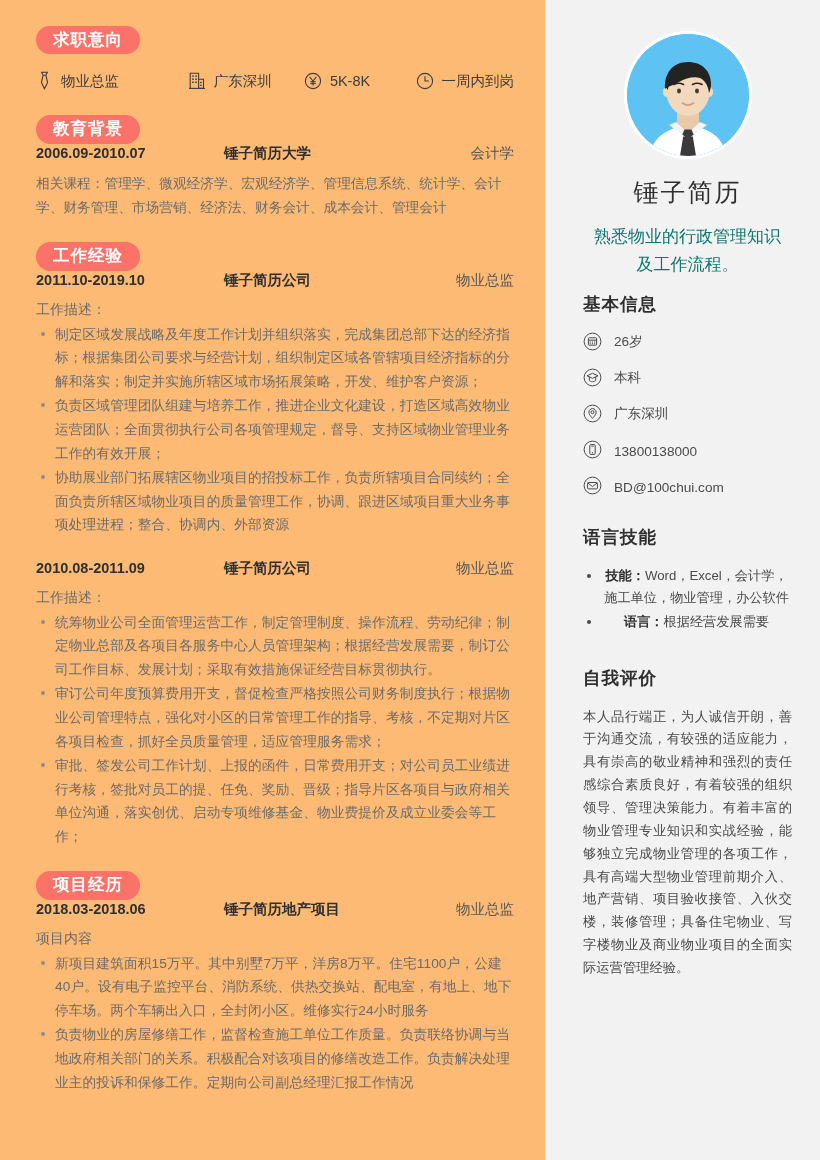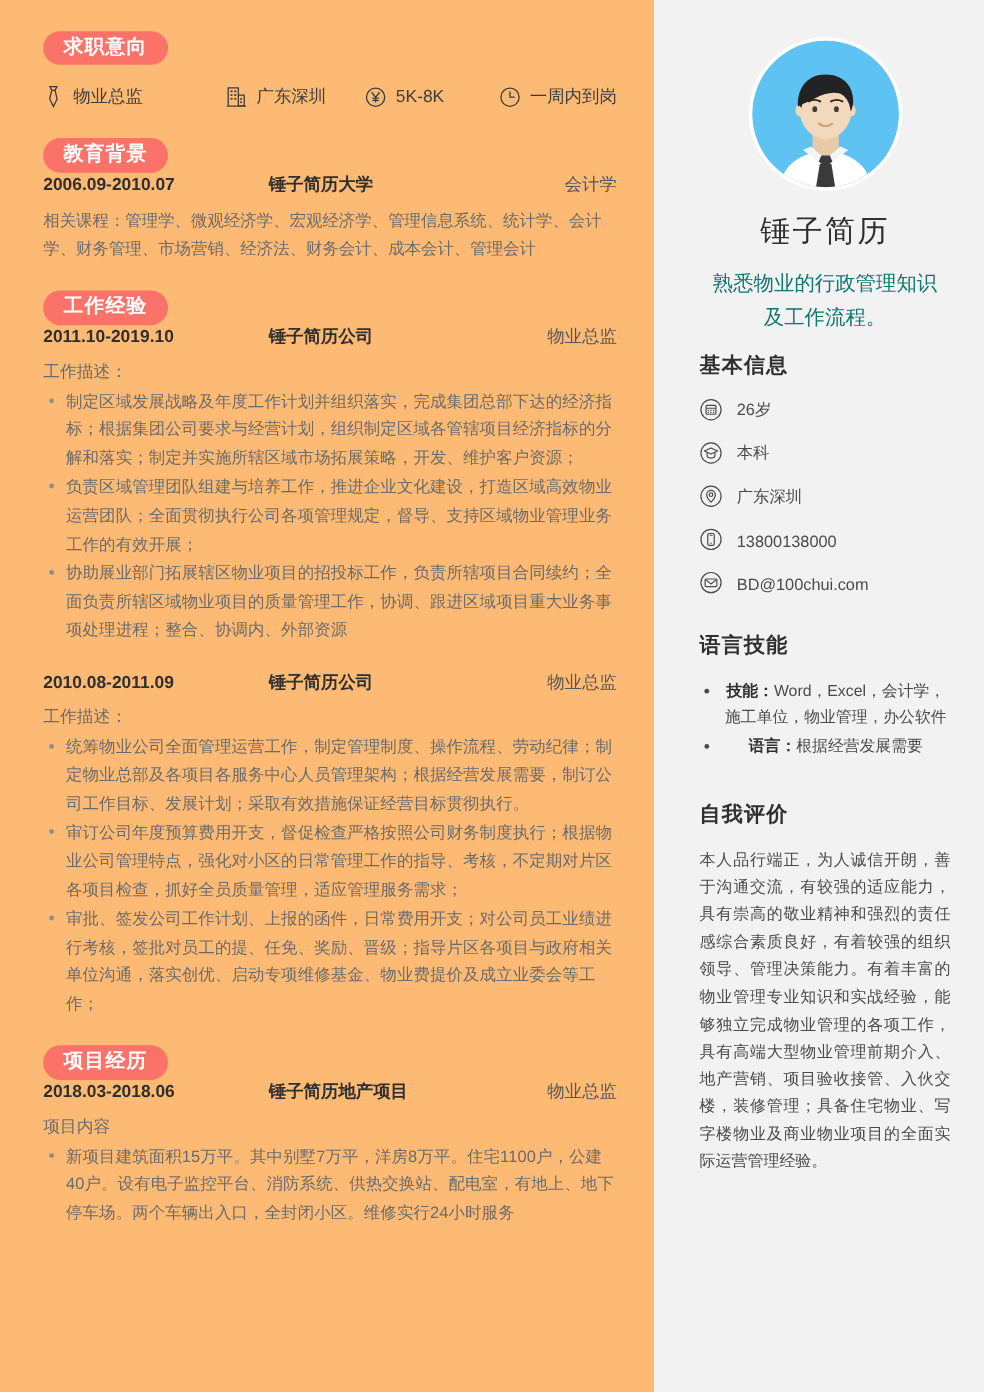--- a/index.html
+++ b/index.html
@@ -338,20 +338,21 @@
     <div class="section">
       <div class="badge">项目经历</div>
       <div class="entry-head">
         <div class="eh-date">2018.03-2018.06</div>
         <div class="eh-org">锤子简历地产项目</div>
         <div class="eh-role">物业总监</div>
       </div>
       <div class="sub-note">项目内容</div>
       <ul class="bullets">
         <li>新项目建筑面积15万平。其中别墅7万平，洋房8万平。住宅1100户，公建40户。设有电子监控平台、消防系统、供热交换站、配电室，有地上、地下停车场。两个车辆出入口，全封闭小区。维修实行24小时服务</li>
+        <li>负责物业的房屋修缮工作，监督检查施工单位工作质量。负责联络协调与当地政府相关部门的关系。积极配合对该项目的修缮改造工作。负责解决处理业主的投诉和保修工作。定期向公司副总经理汇报工作情况</li>
       </ul>
     </div>
 
   </div>
 
   <div class="side-col">
 
     <div class="avatar-wrap">
       <div class="avatar">
         <svg width="122" height="122" viewBox="0 0 122 122">

